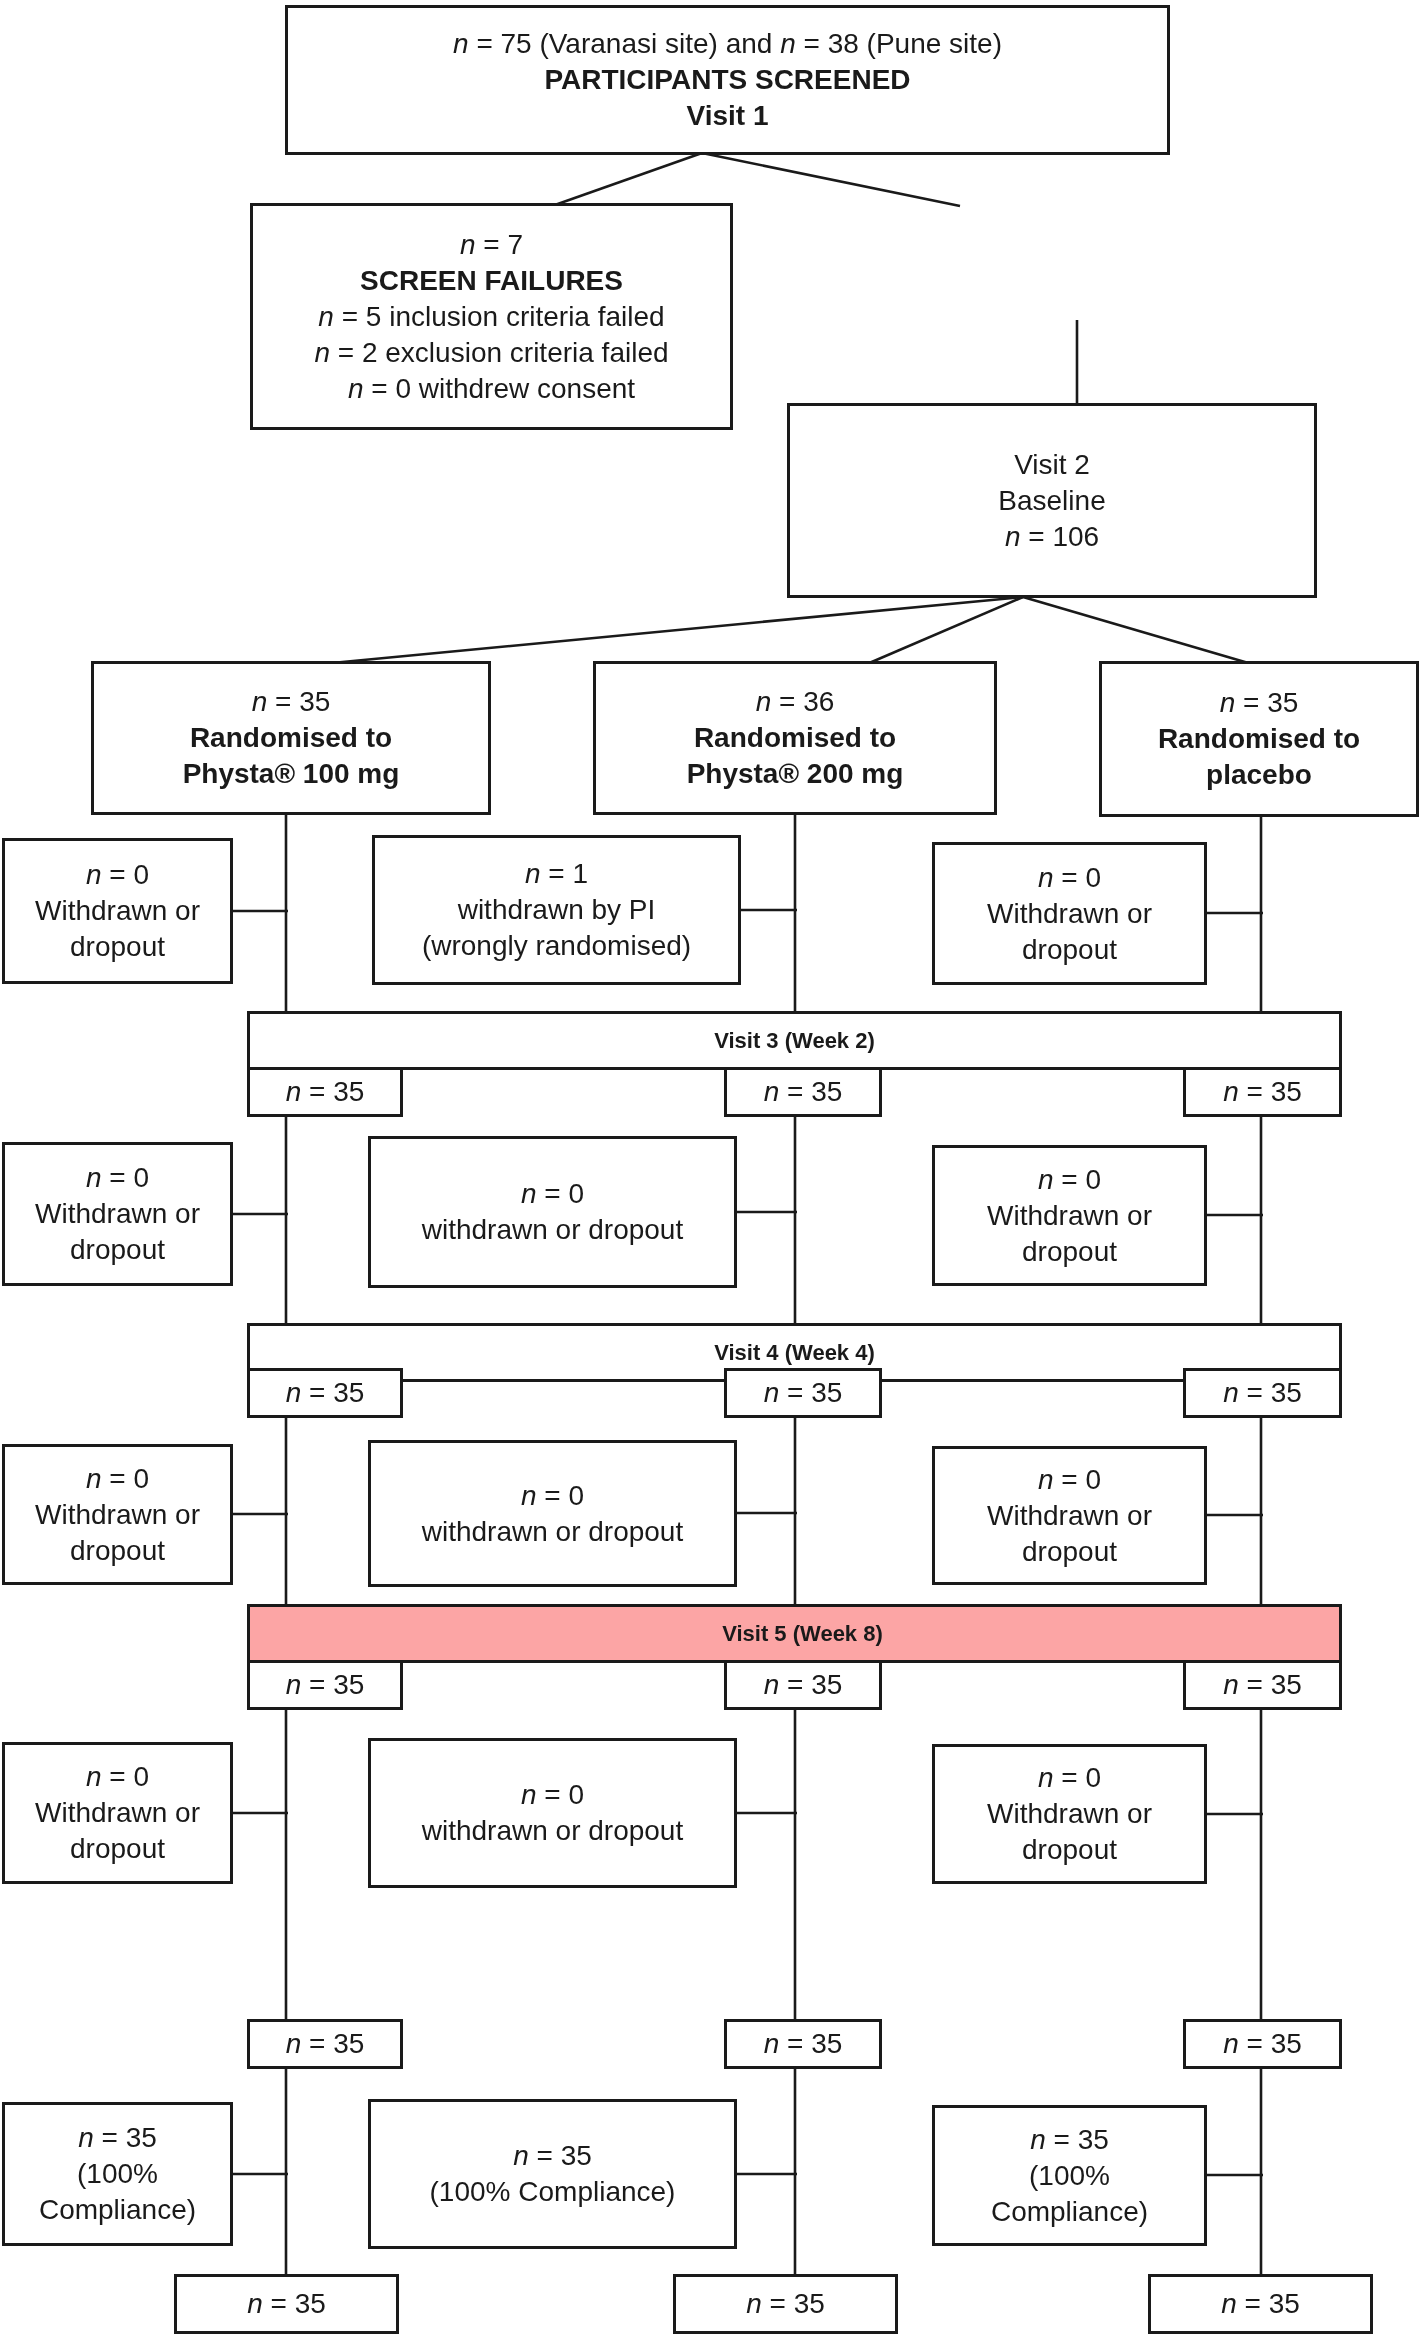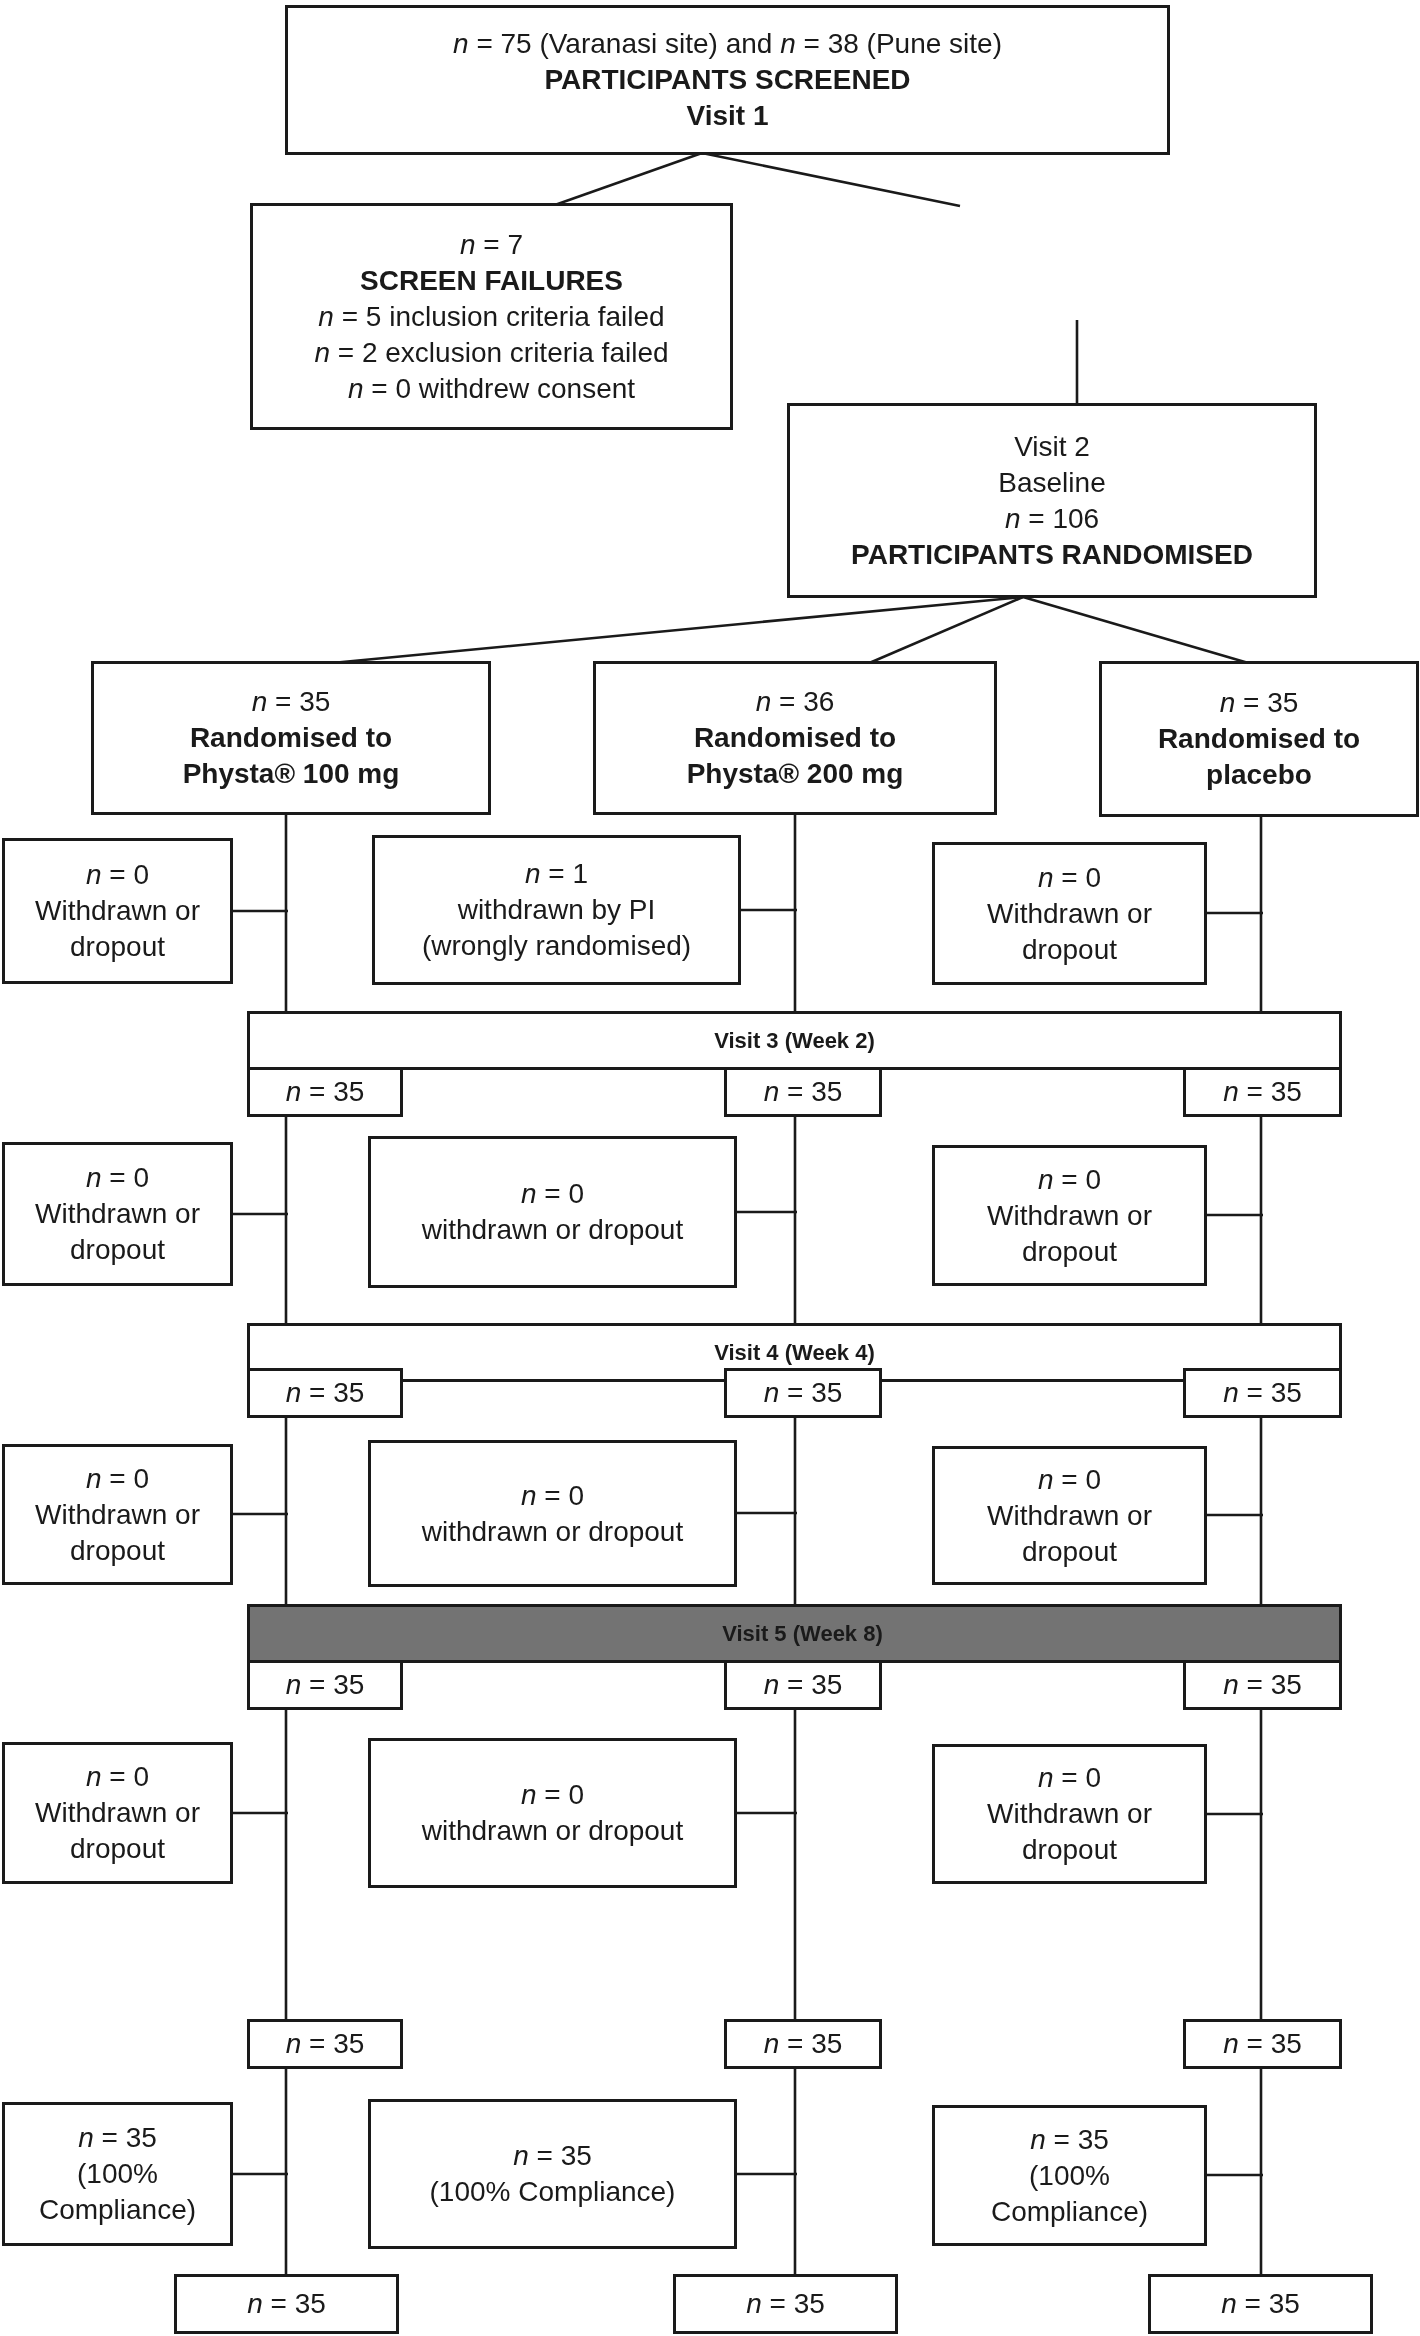--- a/index.html
+++ b/index.html
@@ -64,21 +64,20 @@
       <div class="txt"><i>n</i> = 7</div>
       <div class="txt bold">SCREEN FAILURES</div>
       <div class="txt"><i>n</i> = 5 inclusion criteria failed</div>
       <div class="txt"><i>n</i> = 2 exclusion criteria failed</div>
       <div class="txt"><i>n</i> = 0 withdrew consent</div>
     </div>
     <div class="box" style="left: 787px; top: 403px; width: 530px; height: 195px; border-color: rgb(26, 26, 26); background: rgb(255, 255, 255);">
       <div class="txt">Visit 2</div>
       <div class="txt">Baseline</div>
       <div class="txt"><i>n</i> = 106</div>
-      <div class="txt bold">PARTICIPANTS RANDOMISED</div>
     </div>
     <div class="box" style="left: 91px; top: 661px; width: 400px; height: 154px; border-color: rgb(26, 26, 26); background: rgb(255, 255, 255);">
       <div class="txt"><i>n</i> = 35</div>
       <div class="txt bold">Randomised to</div>
       <div class="txt bold">Physta® 100 mg</div>
     </div>
     <div class="box" style="left: 593px; top: 661px; width: 404px; height: 154px; border-color: rgb(26, 26, 26); background: rgb(255, 255, 255);">
       <div class="txt"><i>n</i> = 36</div>
       <div class="txt bold">Randomised to</div>
       <div class="txt bold">Physta® 200 mg</div>
@@ -148,21 +147,21 @@
     </div>
     <div class="box" style="left: 368px; top: 1440px; width: 369px; height: 147px; border-color: rgb(26, 26, 26); background: rgb(255, 255, 255);">
       <div class="txt"><i>n</i> = 0</div>
       <div class="txt">withdrawn or dropout</div>
     </div>
     <div class="box" style="left: 932px; top: 1446px; width: 275px; height: 139px; border-color: rgb(26, 26, 26); background: rgb(255, 255, 255);">
       <div class="txt"><i>n</i> = 0</div>
       <div class="txt">Withdrawn or</div>
       <div class="txt">dropout</div>
     </div>
-    <div class="box bar" style="left: 247px; top: 1604px; width: 1095px; height: 59px; border-color: rgb(26, 26, 26); background: #737373; padding-left: 16px;">
+    <div class="box bar" style="left: 247px; top: 1604px; width: 1095px; height: 59px; border-color: rgb(26, 26, 26); background: #fca5a5; padding-left: 16px;">
       <div class="txt bold">Visit 5 (Week 8)</div>
     </div>
     <div class="box small" style="left: 247px; top: 1660px; width: 156px; height: 50px; border-color: rgb(26, 26, 26); background: rgb(255, 255, 255);">
       <div class="txt"><i>n</i> = 35</div>
     </div>
     <div class="box small" style="left: 724px; top: 1660px; width: 158px; height: 50px; border-color: rgb(26, 26, 26); background: rgb(255, 255, 255);">
       <div class="txt"><i>n</i> = 35</div>
     </div>
     <div class="box small" style="left: 1183px; top: 1660px; width: 159px; height: 50px; border-color: rgb(26, 26, 26); background: rgb(255, 255, 255);">
       <div class="txt"><i>n</i> = 35</div>

